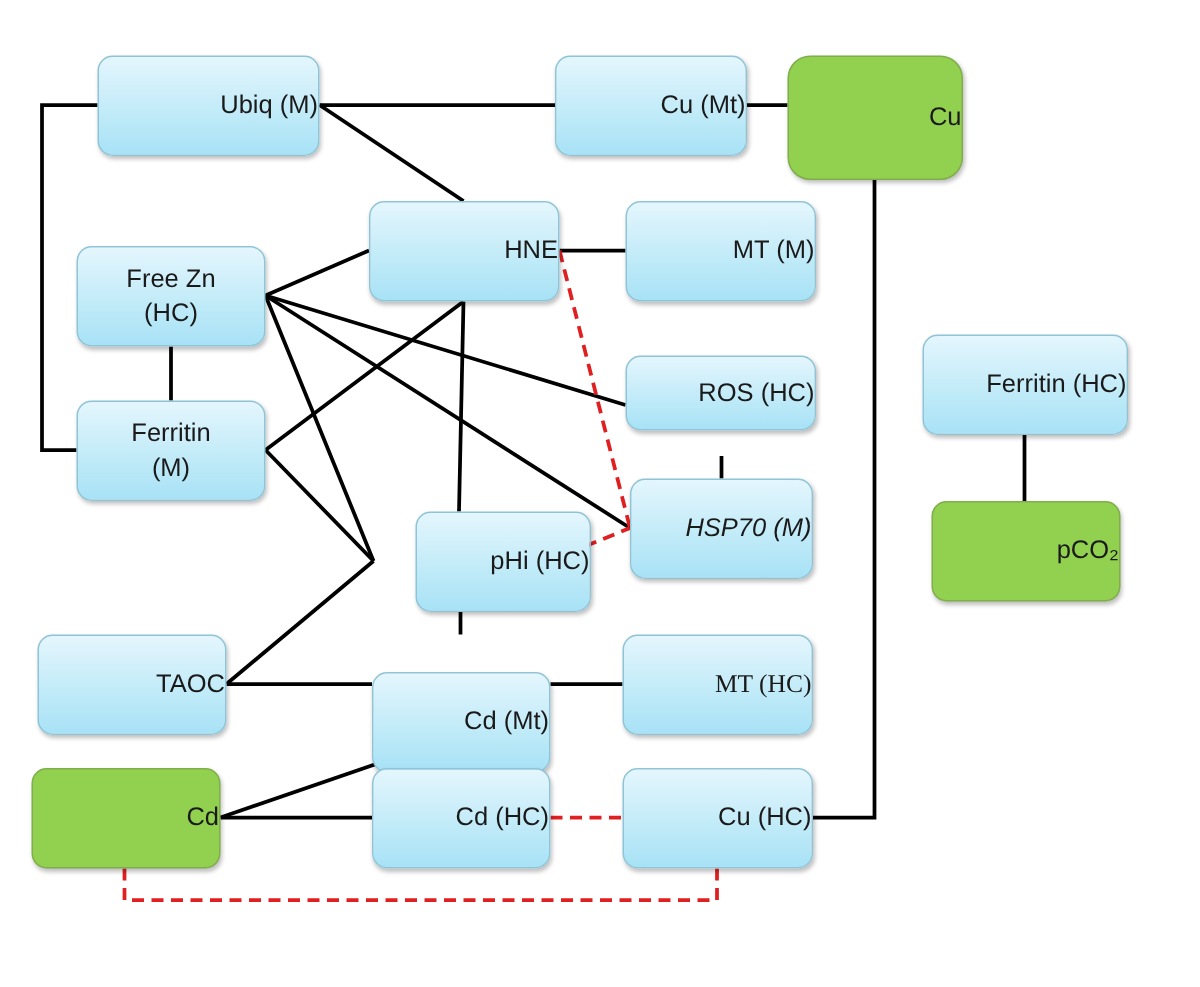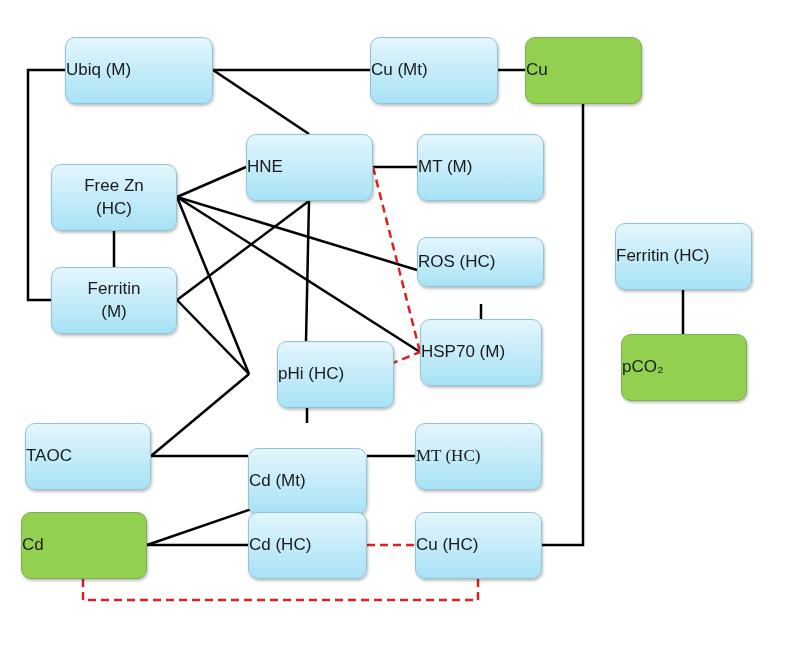--- a/index.html
+++ b/index.html
@@ -1,18 +1,18 @@
 <!DOCTYPE html>
 <html><head>
 <meta charset="utf-8">
 <style>
   html,body{margin:0;padding:0;background:#fff;}
   body{width:800px;height:658px;position:relative;overflow:hidden;font-family:"Liberation Sans",sans-serif;}
   #edges{position:absolute;left:0;top:0;width:800px;height:658px;}
-  .node{position:absolute;box-sizing:border-box;border-radius:10px;display:flex;align-items:center;justify-content:flex-start;text-align:center;font-size:17px;color:#1a1a1a;line-height:1.35;box-shadow:1px 2px 3px rgba(0,0,0,0.25);}
+  .node{position:absolute;box-sizing:border-box;border-radius:10px;display:flex;align-items:center;justify-content:flex-end;text-align:center;font-size:17px;color:#1a1a1a;line-height:1.35;box-shadow:1px 2px 3px rgba(0,0,0,0.25);}
   .node.blue{background:linear-gradient(to bottom,#e4f6fd 0%,#bfeaf8 60%,#a8e2f6 100%);border:1px solid #8fc4d6;}
   .node.green{background:#92d050;border:1px solid #7fae4a;}
 </style>
 </head>
 <body>
 
 <svg id="edges" xmlns="http://www.w3.org/2000/svg">
     <polyline points="213,70 370,70" fill="none" stroke="#000000" stroke-width="2.5"></polyline>
     <polyline points="498,70 525,70" fill="none" stroke="#000000" stroke-width="2.5"></polyline>
     <polyline points="213,70 309,134" fill="none" stroke="#000000" stroke-width="2.5"></polyline>
@@ -41,39 +41,39 @@
     <polyline points="583,104 583,545 542,545" fill="none" stroke="#000000" stroke-width="2.5"></polyline>
     <polyline points="683,290 683,334" fill="none" stroke="#000000" stroke-width="2.5"></polyline>
   </svg>
 
 <div class="node blue" style="left:65px;top:37px;width:148px;height:67px;">
     <span>Ubiq (M)</span>
   </div>
 <div class="node blue" style="left:370px;top:37px;width:128px;height:67px;">
     <span>Cu (Mt)</span>
   </div>
-<div class="node green" style="left:525px;top:37px;width:117px;height:67px;">
+<div class="node green" style="left:525px;top:37px;width:117px;height:83px;border-radius:15px;">
     <span>Cu</span>
   </div>
 <div class="node blue" style="left:246px;top:134px;width:127px;height:67px;">
     <span>HNE</span>
   </div>
 <div class="node blue" style="left:417px;top:134px;width:127px;height:67px;">
     <span>MT (M)</span>
   </div>
 <div class="node blue" style="left:51px;top:164px;width:126px;height:67px;padding:0 20px;">
     <span>Free Zn (HC)</span>
   </div>
 <div class="node blue" style="left:51px;top:267px;width:126px;height:67px;padding:0 30px;">
     <span>Ferritin (M)</span>
   </div>
 <div class="node blue" style="left:417px;top:237px;width:127px;height:50px;">
     <span>ROS (HC)</span>
   </div>
-<div class="node blue" style="left:420px;top:319px;width:122px;height:67px;">
+<div class="node blue" style="left:420px;top:319px;width:122px;height:67px;font-style:italic;">
     <span>HSP70 (M)</span>
   </div>
 <div class="node blue" style="left:249px;top:341px;width:117px;height:67px;margin-left:28px;">
     <span>pHi (HC)</span>
   </div>
 <div class="node blue" style="left:615px;top:223px;width:137px;height:67px;">
     <span>Ferritin (HC)</span>
   </div>
 <div class="node green" style="left:621px;top:334px;width:126px;height:67px;">
     <span>pCO₂</span>

